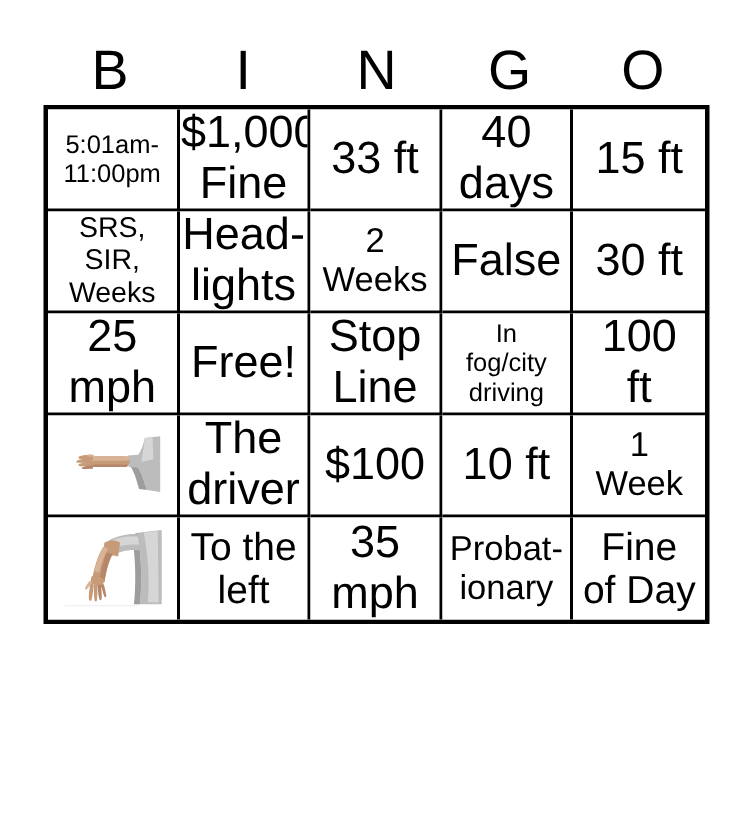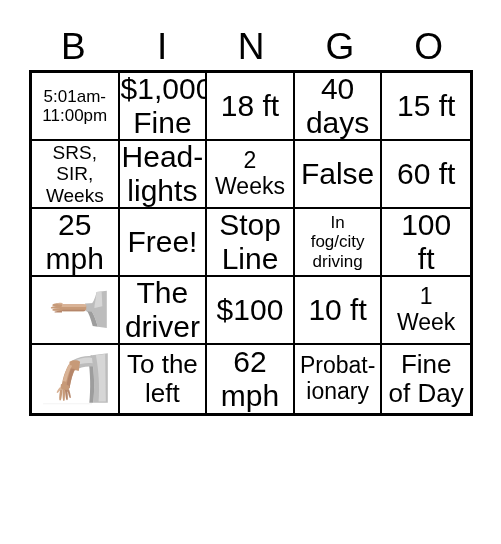--- a/index.html
+++ b/index.html
@@ -115,21 +115,21 @@
   <div id="grid">
       <div class="cell">
         <span class="cell-text fs-xs">5:01am-
 11:00pm</span>
       </div>
       <div class="cell">
         <span class="cell-text fs-xl">$1,000
 Fine</span>
       </div>
       <div class="cell">
-        <span class="cell-text fs-xl">18 ft</span>
+        <span class="cell-text fs-xl">33 ft</span>
       </div>
       <div class="cell">
         <span class="cell-text fs-xl">40
 days</span>
       </div>
       <div class="cell col-last">
         <span class="cell-text fs-xl">15 ft</span>
       </div>
       <div class="cell">
         <span class="cell-text fs-sm">SRS,
@@ -141,21 +141,21 @@
 lights</span>
       </div>
       <div class="cell">
         <span class="cell-text fs-md">2
 Weeks</span>
       </div>
       <div class="cell">
         <span class="cell-text fs-xl">False</span>
       </div>
       <div class="cell col-last">
-        <span class="cell-text fs-xl">60 ft</span>
+        <span class="cell-text fs-xl">30 ft</span>
       </div>
       <div class="cell">
         <span class="cell-text fs-xl">25
 mph</span>
       </div>
       <div class="cell">
         <span class="cell-text fs-xl">Free!</span>
       </div>
       <div class="cell">
         <span class="cell-text fs-xl">Stop
@@ -233,21 +233,21 @@
     <path d="M27.8 62 C25.4 64.4 23.6 67 22.8 69.4 C22.2 71.2 23.6 72 24.8 70.6 C26.6 68.4 28.6 66 30 64.4 Z" fill="#d9b396"></path>
 
     <rect x="2" y="87" width="74" height="1.2" fill="#efefef"></rect>
   </svg>
       </div>
       <div class="cell row-last">
         <span class="cell-text fs-lg">To the
 left</span>
       </div>
       <div class="cell row-last">
-        <span class="cell-text fs-xl">62
+        <span class="cell-text fs-xl">35
 mph</span>
       </div>
       <div class="cell row-last">
         <span class="cell-text fs-md">Probat-
 ionary</span>
       </div>
       <div class="cell col-last row-last">
         <span class="cell-text fs-lg">Fine
 of Day</span>
       </div>

